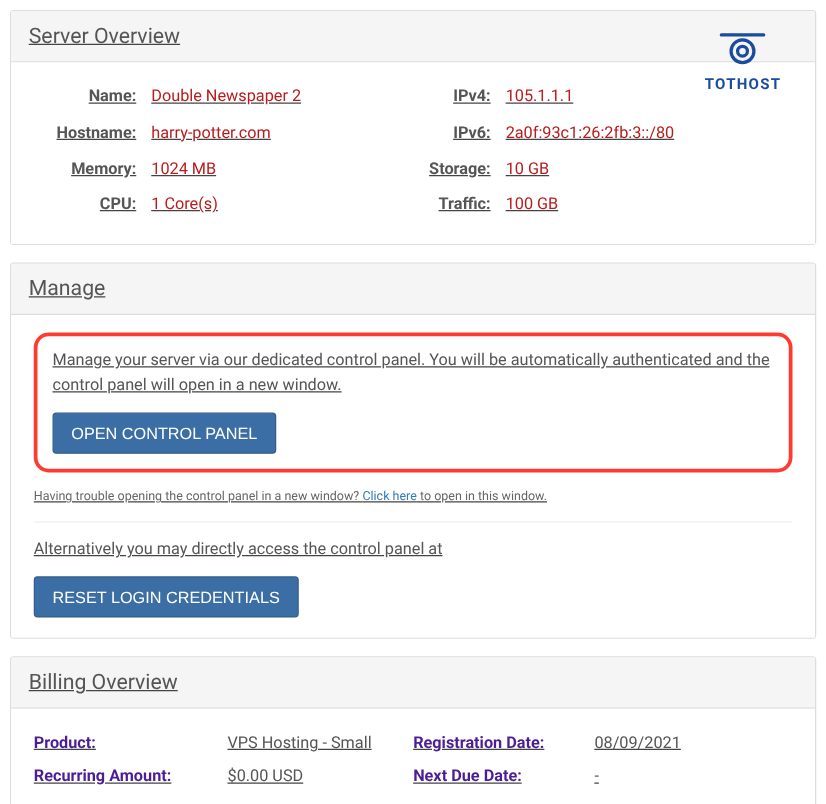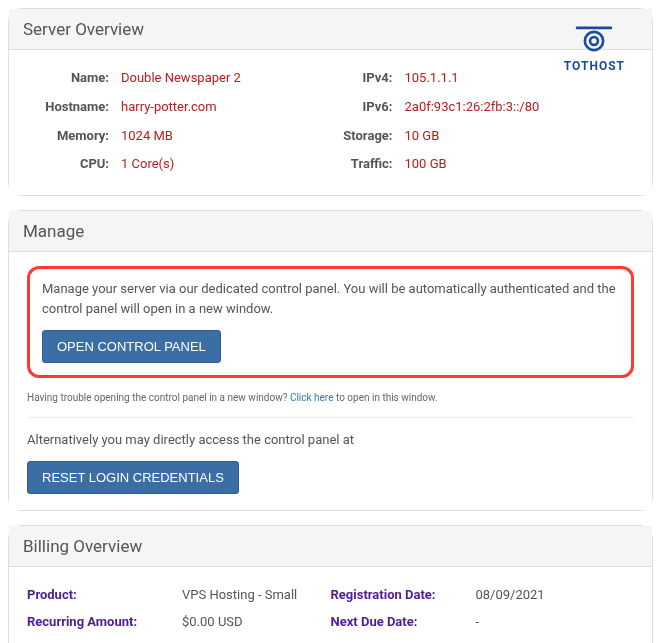--- a/index.html
+++ b/index.html
@@ -6,22 +6,23 @@
     body {
       font-family: -apple-system, BlinkMacSystemFont, "Segoe UI", Roboto, Helvetica, Arial, sans-serif;
       background: #fff;
       color: #444;
       font-size: 13px;
       padding: 8px;
       width: 661px;
     }
     .panel {
       border: 1px solid #ddd;
-      border-radius: 13px;
+      border-radius: 3px;
       margin-bottom: 14px;
+      text-decoration: underline;
     }
     .panel-header {
       background: #f5f5f5;
       padding: 10px 14px;
       border-bottom: 1px solid #ddd;
       font-size: 17px;
       color: #555;
       font-weight: 400;
     }
     .panel-body {

